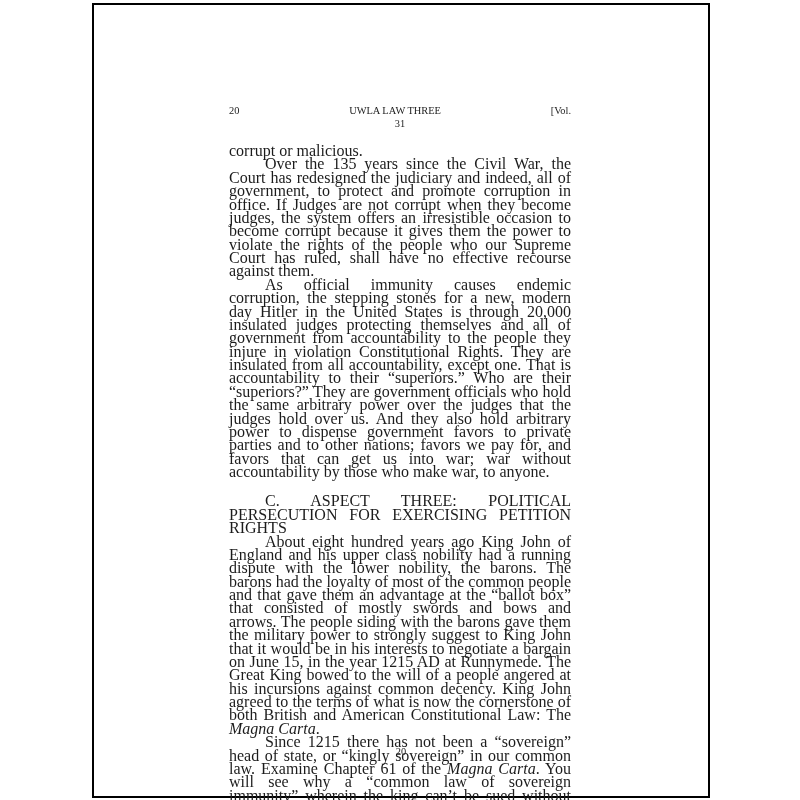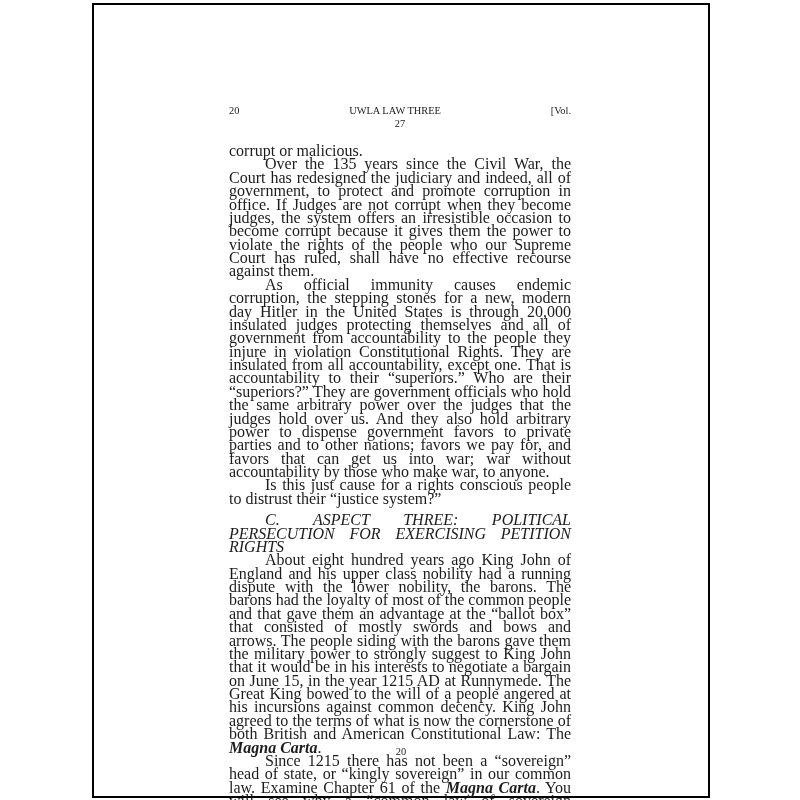--- a/index.html
+++ b/index.html
@@ -48,28 +48,26 @@
     font-size: 16px;
     line-height: 13.38px;
   }
   .para {
     margin: 0;
     text-align: justify;
     text-indent: 36px;
   }
   .para em {
     font-style: italic;
-    font-weight: bold;
   }
   .para.continuation {
     text-indent: 0;
   }
   .para.heading {
-    margin-top: 8px;
-    font-style: italic;
+    margin-top: 16px;
   }
   .para.body-last {
     text-align-last: justify;
   }
   .page-footer {
     position: absolute;
     left: 0;
     right: 0;
     top: 740px;
     text-align: center;
@@ -81,28 +79,27 @@
 <body>
 
 <div class="page">
 
   <div class="running-header">
     <div class="header-line1">
       <span>20</span>
       <span>UWLA LAW THREE</span>
       <span>[Vol.</span>
     </div>
-    <div class="header-line2">27</div>
+    <div class="header-line2">31</div>
   </div>
 
   <div class="body-text" id="body-text">
       <p class="para continuation"><span>corrupt or malicious.</span></p>
       <p class="para body"><span>Over the 135 years since the Civil War, the Court has redesigned the judiciary and indeed, all of government, to protect and promote corruption in office. If Judges are not corrupt when they become judges, the system offers an irresistible occasion to become corrupt because it gives them the power to violate the rights of the people who our Supreme Court has ruled, shall have no effective recourse against them.</span></p>
       <p class="para body"><span>As official immunity causes endemic corruption, the stepping stones for a new, modern day Hitler in the United States is through 20,000 insulated judges protecting themselves and all of government from accountability to the people they injure in violation Constitutional Rights. They are insulated from all accountability, except one. That is accountability to their “superiors.” Who are their “superiors?” They are government officials who hold the same arbitrary power over the judges that the judges hold over us. And they also hold arbitrary power to dispense government favors to private parties and to other nations; favors we pay for, and favors that can get us into war; war without accountability by those who make war, to anyone.</span></p>
-      <p class="para body"><span>Is this just cause for a rights conscious people to distrust their “justice system?”</span></p>
       <p class="para heading"><span>C. ASPECT THREE: POLITICAL PERSECUTION FOR EXERCISING PETITION RIGHTS</span></p>
       <p class="para body"><span>About eight hundred years ago King John of England and his upper class nobility had a running dispute with the lower nobility, the barons. The barons had the loyalty of most of the common people and that gave them an advantage at the “ballot box” that consisted of mostly swords and bows and arrows. The people siding with the barons gave them the military power to strongly suggest to King John that it would be in his interests to negotiate a bargain on June 15, in the year 1215 AD at Runnymede. The Great King bowed to the will of a people angered at his incursions against common decency. King John agreed to the terms of what is now the cornerstone of both British and American Constitutional Law: The </span><em>Magna Carta</em><span>.</span></p>
       <p class="para body"><span>Since 1215 there has not been a “sovereign” head of state, or “kingly sovereign” in our common law. Examine Chapter 61 of the </span><em>Magna Carta</em><span>. You will see why a “common law of sovereign immunity” wherein the king can’t be sued without his consent, is utterly false dogma. Our judicial doctrines of sovereign and official immunity depend on that false dogma.</span></p>
     </div>
 
   <div class="page-footer">
     <span>20</span>
   </div>
 
 </div>

